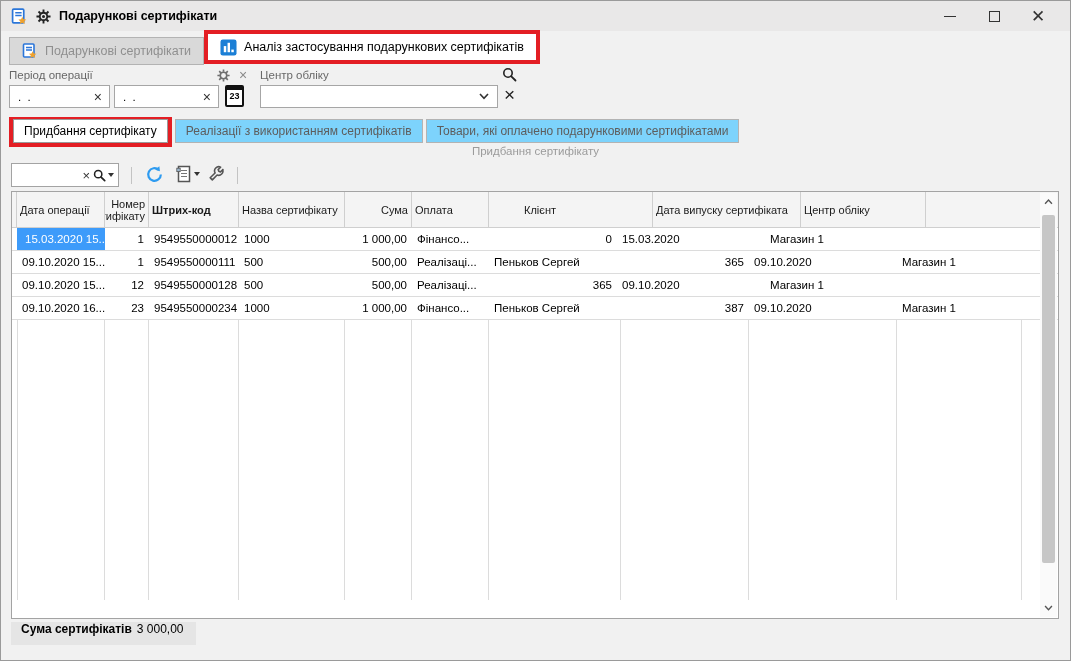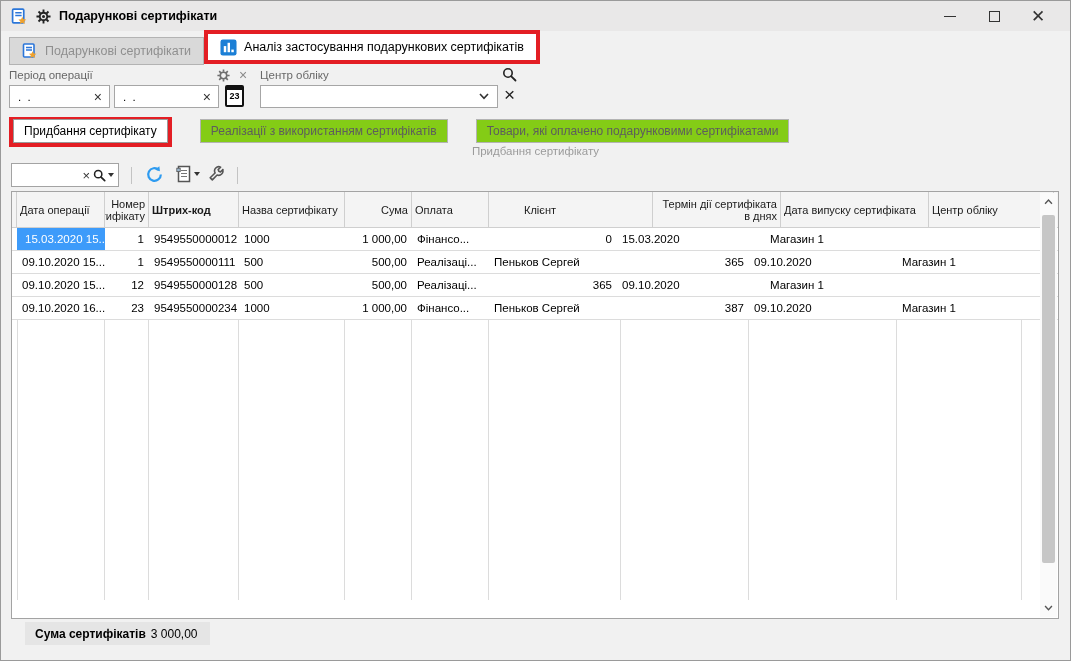--- a/index.html
+++ b/index.html
@@ -74,22 +74,22 @@
   .combo {
     position:absolute; left:259px; top:20px; width:238px; height:23px;
     border:1px solid #a6a6a6; background:#fff;
     display:flex; align-items:center; justify-content:flex-end; padding-right:8px;
   }
   .x-big { position:absolute; left:503px; top:19px; font-size:19px; color:#222; cursor:default; }
   
   .subtabs { height:28px; display:flex; align-items:center; padding-left:8px; }
   .sub-tab {
     height:24px; display:flex; align-items:center;
-    padding:0 10px; border:1px solid #b3b3b3; background:#84cc16;
-    color:#5d5d5d; font-size:12px; margin-right:3px; white-space:nowrap;margin-left:25px;
+    padding:0 10px; border:1px solid #b3b3b3; background:#7dd3fc;
+    color:#5d5d5d; font-size:12px; margin-right:3px; white-space:nowrap;
   }
   .subtab-annotation {
     border:4px solid var(--annotation-red,#e31e24);
     display:inline-flex; margin-right:3px; background:#fff;
   }
   .subtab-annotation .sub-tab { border:1px solid #9a9a9a; background:#fff; color:#000; margin:0; }
   .caption-row { height:16px; text-align:center; color:#9b9b9b; font-size:11.5px; }
   
   .toolbar { height:30px; position:relative; }
   .search-box {
@@ -139,22 +139,22 @@
     background:#fafafa; display:flex; flex-direction:column; align-items:center;
   }
   .vscroll .arrow { height:18px; display:flex; align-items:center; justify-content:center; width:100%; cursor:default; }
   .vscroll .thumb {
     position:absolute; top:22px; left:2px; width:13px; height:348px;
     background:#c6c6c6; border-radius:2px; cursor:default;
   }
   .vscroll .arrow.down { position:absolute; bottom:0; }
   
   .status-chip {
-    position:absolute; left:24px; top:621px; height:23px;
-    background:#e5e5e5; display:inline-flex; align-items:center;
+    position:absolute; left:10px; top:621px; height:23px;
+    background:#e5e5e5; display:inline-flex; align-items:flex-start;
     padding:0 12px 0 10px; gap:5px; font-size:12px;
   }
   .status-chip .lbl { font-weight:bold; }
   svg { display:block; }
 </style>
 </head>
 <body>
 
 <div class="window">
 
@@ -310,21 +310,20 @@
   <div class="table-panel">
     <div class="thead">
       <div class="th indicator-cell"></div>
     <div class="th" style="width: 88px; flex: 0 0 88px;">Дата операції</div>
         <div class="th right" style="width: 44px; flex: 0 0 44px;">Номер ртифікату</div>
         <div class="th bold" style="width: 90px; flex: 0 0 90px;">Штрих-код</div>
         <div class="th" style="width: 106px; flex: 0 0 106px;">Назва сертифікату</div>
         <div class="th right" style="width: 67px; flex: 0 0 67px;">Сума</div>
         <div class="th" style="width: 77px; flex: 0 0 77px;">Оплата</div>
         <div class="th" style="width: 132px; flex: 0 0 132px; margin-left: 32px;">Клієнт</div>
-        <div class="th right" style="width: 128px; flex: 0 0 128px;">Термін дії сертифіката в днях</div>
         <div class="th" style="width: 148px; flex: 0 0 148px;">Дата випуску сертифіката</div>
         <div class="th" style="width: 125px; flex: 0 0 125px;">Центр обліку</div>
       </div>
     <div class="tbody">
         <div class="vline" style="left: 5px;"></div>
         <div class="vline" style="left: 92px;"></div>
         <div class="vline" style="left: 136px;"></div>
         <div class="vline" style="left: 226px;"></div>
         <div class="vline" style="left: 332px;"></div>
         <div class="vline" style="left: 399px;"></div>

